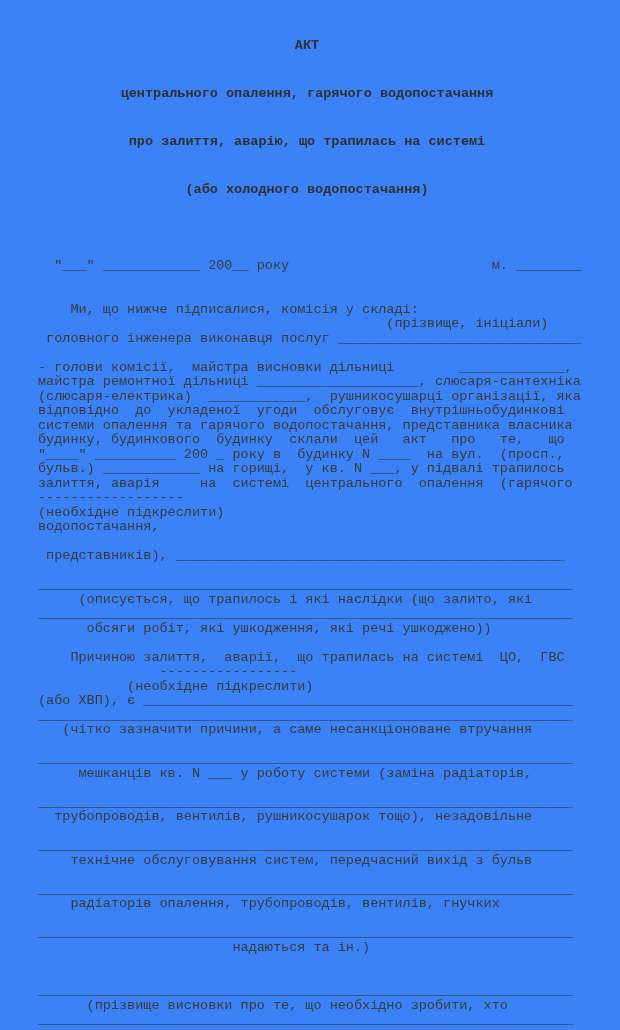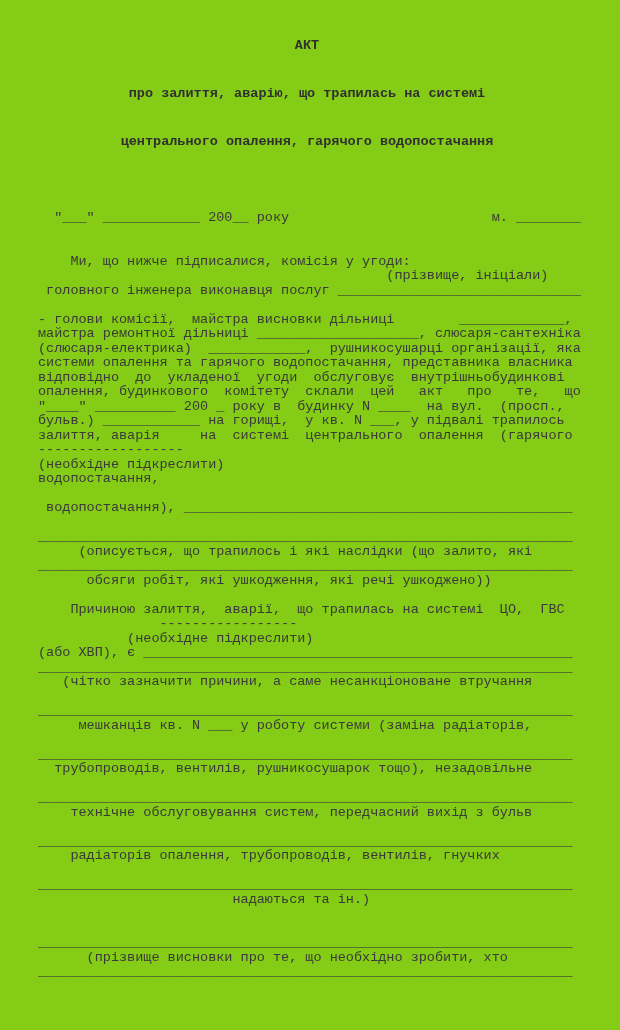--- a/index.html
+++ b/index.html
@@ -4,21 +4,21 @@
 <style>
   html, body {
     margin: 0;
     padding: 0;
     background: #ffffff;
   }
   .page {
     position: relative;
     width: 620px;
     height: 1030px;
-    background: #84cc16;
+    background: #3b82f6;
     overflow: hidden;
     font-family: "Liberation Mono", "DejaVu Sans Mono", monospace;
     color: #3a3a3a;
   }
   .doc-title {
     margin: 6px 0 0 38px;
     width: 538px;
     text-align: center;
     font-weight: bold;
     font-size: 13.5px;
@@ -35,47 +35,48 @@
     white-space: pre;
     min-height: 14.5px;
   }
 </style>
 </head>
 <body>
 
 <div class="page">
   <div class="doc-title">
     <div>АКТ</div>
+    <div>центрального опалення, гарячого водопостачання</div>
     <div>про залиття, аварію, що трапилась на системі</div>
-    <div>центрального опалення, гарячого водопостачання</div>
+    <div>(або холодного водопостачання)</div>
   </div>
   <div class="doc-body">
       <div class="line">&nbsp;</div>
       <div class="line">&nbsp;</div>
       <div class="line">  "___" ____________ 200__ року                         м. ________</div>
       <div class="line">&nbsp;</div>
       <div class="line">&nbsp;</div>
-      <div class="line">    Ми, що нижче підписалися, комісія у угоди:</div>
+      <div class="line">    Ми, що нижче підписалися, комісія у складі:</div>
       <div class="line">                                           (прізвище, ініціали)</div>
       <div class="line"> головного інженера виконавця послуг ______________________________</div>
       <div class="line">&nbsp;</div>
       <div class="line">- голови комісії,  майстра висновки дільниці        _____________,</div>
       <div class="line">майстра ремонтної дільниці ____________________, слюсаря-сантехніка</div>
       <div class="line">(слюсаря-електрика)  ____________,  рушникосушарці організації, яка</div>
+      <div class="line">відповідно  до  укладеної  угоди  обслуговує  внутрішньобудинкові</div>
       <div class="line">системи опалення та гарячого водопостачання, представника власника</div>
-      <div class="line">відповідно  до  укладеної  угоди  обслуговує  внутрішньобудинкові</div>
-      <div class="line">опалення, будинкового  комітету  склали  цей   акт   про   те,   що</div>
+      <div class="line">будинку, будинкового  будинку  склали  цей   акт   про   те,   що</div>
       <div class="line">"____" __________ 200 _ року в  будинку N ____  на вул.  (просп.,</div>
       <div class="line">бульв.) ____________ на горищі,  у кв. N ___, у підвалі трапилось</div>
       <div class="line">залиття, аварія     на  системі  центрального  опалення  (гарячого</div>
       <div class="line">------------------</div>
       <div class="line">(необхідне підкреслити)</div>
       <div class="line">водопостачання,</div>
       <div class="line">&nbsp;</div>
-      <div class="line"> водопостачання), ________________________________________________</div>
+      <div class="line"> представників), ________________________________________________</div>
       <div class="line">&nbsp;</div>
       <div class="line">__________________________________________________________________</div>
       <div class="line">     (описується, що трапилось і які наслідки (що залито, які</div>
       <div class="line">__________________________________________________________________</div>
       <div class="line">      обсяги робіт, які ушкодження, які речі ушкоджено))</div>
       <div class="line">&nbsp;</div>
       <div class="line">    Причиною залиття,  аварії,  що трапилась на системі  ЦО,  ГВС</div>
       <div class="line">               -----------------</div>
       <div class="line">           (необхідне підкреслити)</div>
       <div class="line">(або ХВП), є _____________________________________________________</div>

